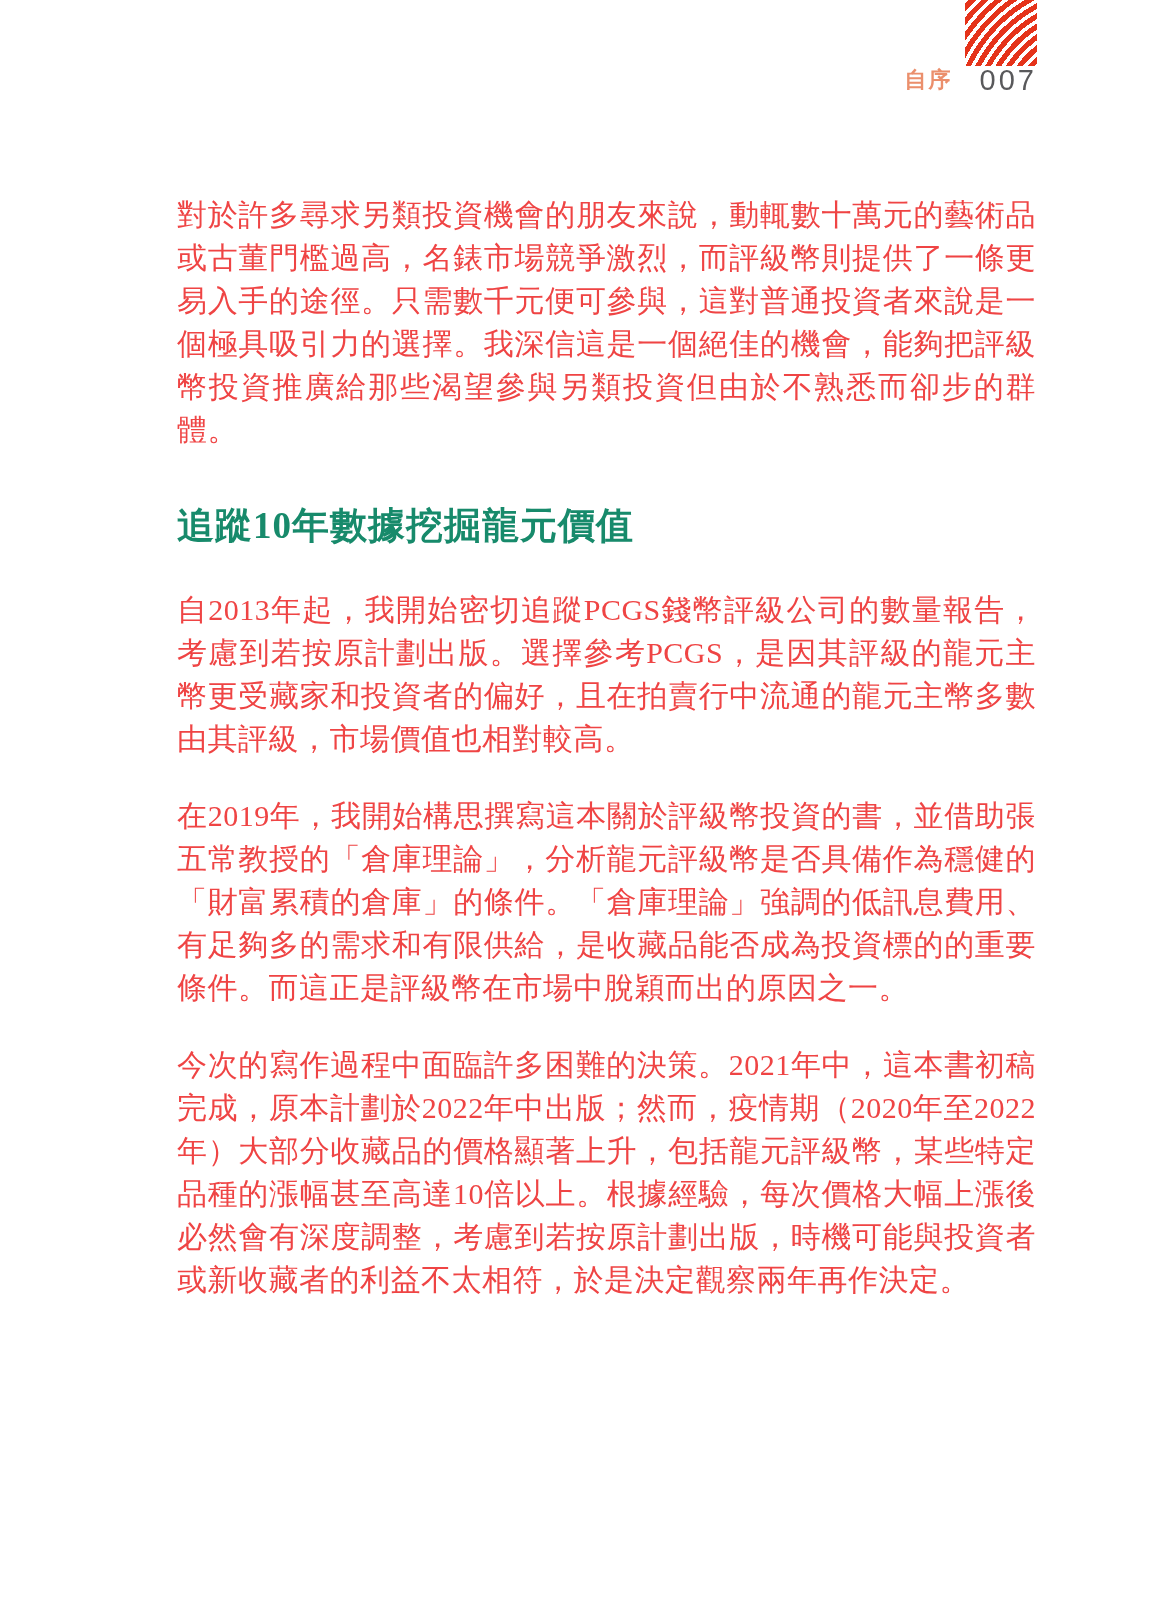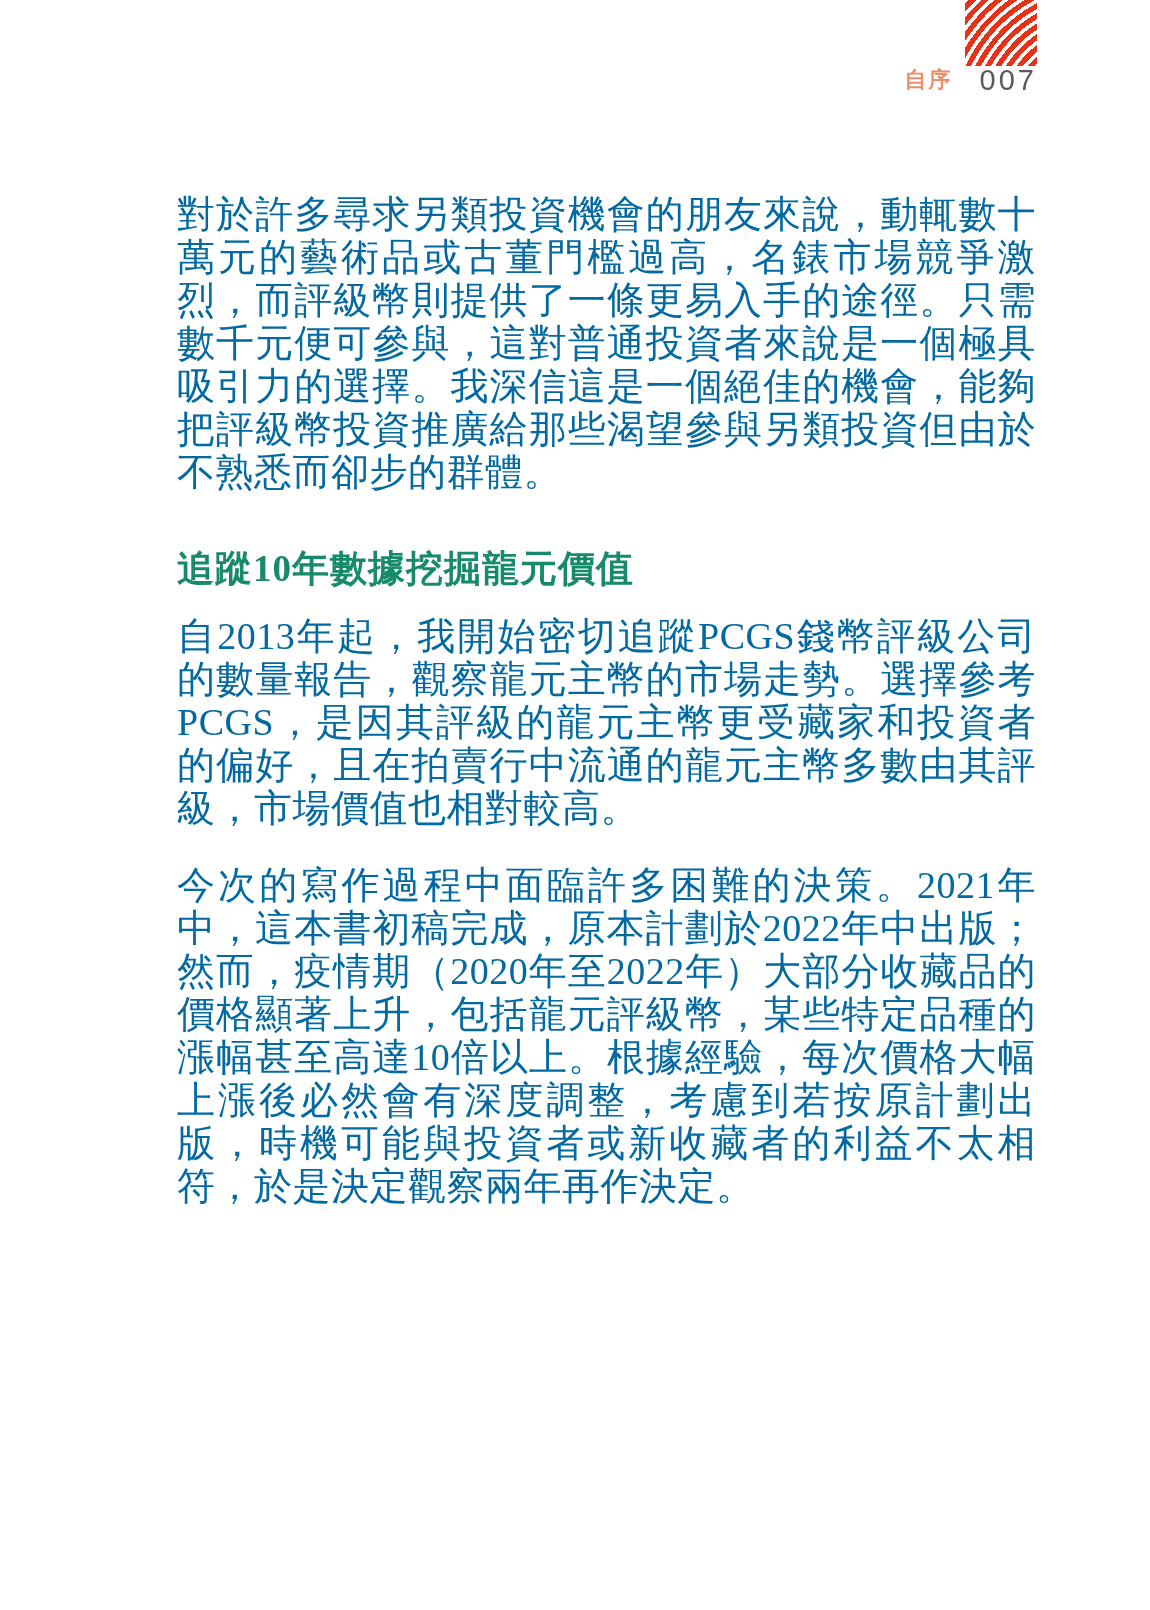--- a/index.html
+++ b/index.html
@@ -52,28 +52,28 @@
 
   .content {
     position: absolute;
     left: 177px;
     top: 193px;
     width: 859px;
     color: #231f1f;
   }
   .body-para {
     margin: 0 0 34px 0;
-    font-size: 38px;
+    font-size: 30px;
     line-height: 43px;
     text-align: justify;
     letter-spacing: 0.5px;
-    color: #0369a1;
+    color: #ef4444;
   }
   .section-heading {
-    margin: 56px 0 27px 0;
+    margin: 56px 0 43px 0;
     font-size: 37px;
     line-height: 38px;
     font-weight: bold;
     letter-spacing: 1px;
     color: #178a6b;
     font-family: "Liberation Serif", "DejaVu Serif", serif;
   }
 </style>
 </head>
 <body>
@@ -85,20 +85,21 @@
   <div class="header-row">
     <span class="section-label">自序</span>
     <span class="page-number">007</span>
   </div>
 
   <main class="content">
     <p class="body-para">對於許多尋求另類投資機會的朋友來說，動輒數十萬元的藝術品或古董門檻過高，名錶市場競爭激烈，而評級幣則提供了一條更易入手的途徑。只需數千元便可參與，這對普通投資者來說是一個極具吸引力的選擇。我深信這是一個絕佳的機會，能夠把評級幣投資推廣給那些渴望參與另類投資但由於不熟悉而卻步的群體。</p>
 
     <h2 class="section-heading">追蹤10年數據挖掘龍元價值</h2>
 
-    <p class="body-para">自2013年起，我開始密切追蹤PCGS錢幣評級公司的數量報告，觀察龍元主幣的市場走勢。選擇參考PCGS，是因其評級的龍元主幣更受藏家和投資者的偏好，且在拍賣行中流通的龍元主幣多數由其評級，市場價值也相對較高。</p>
+    <p class="body-para">自2013年起，我開始密切追蹤PCGS錢幣評級公司的數量報告，考慮到若按原計劃出版。選擇參考PCGS，是因其評級的龍元主幣更受藏家和投資者的偏好，且在拍賣行中流通的龍元主幣多數由其評級，市場價值也相對較高。</p>
 
+    <p class="body-para">在2019年，我開始構思撰寫這本關於評級幣投資的書，並借助張五常教授的「倉庫理論」，分析龍元評級幣是否具備作為穩健的「財富累積的倉庫」的條件。「倉庫理論」強調的低訊息費用、有足夠多的需求和有限供給，是收藏品能否成為投資標的的重要條件。而這正是評級幣在市場中脫穎而出的原因之一。</p>
 
 
     <p class="body-para">今次的寫作過程中面臨許多困難的決策。2021年中，這本書初稿完成，原本計劃於2022年中出版；然而，疫情期（2020年至2022年）大部分收藏品的價格顯著上升，包括龍元評級幣，某些特定品種的漲幅甚至高達10倍以上。根據經驗，每次價格大幅上漲後必然會有深度調整，考慮到若按原計劃出版，時機可能與投資者或新收藏者的利益不太相符，於是決定觀察兩年再作決定。</p>
   </main>
 
 </div>
 
 </body></html>

